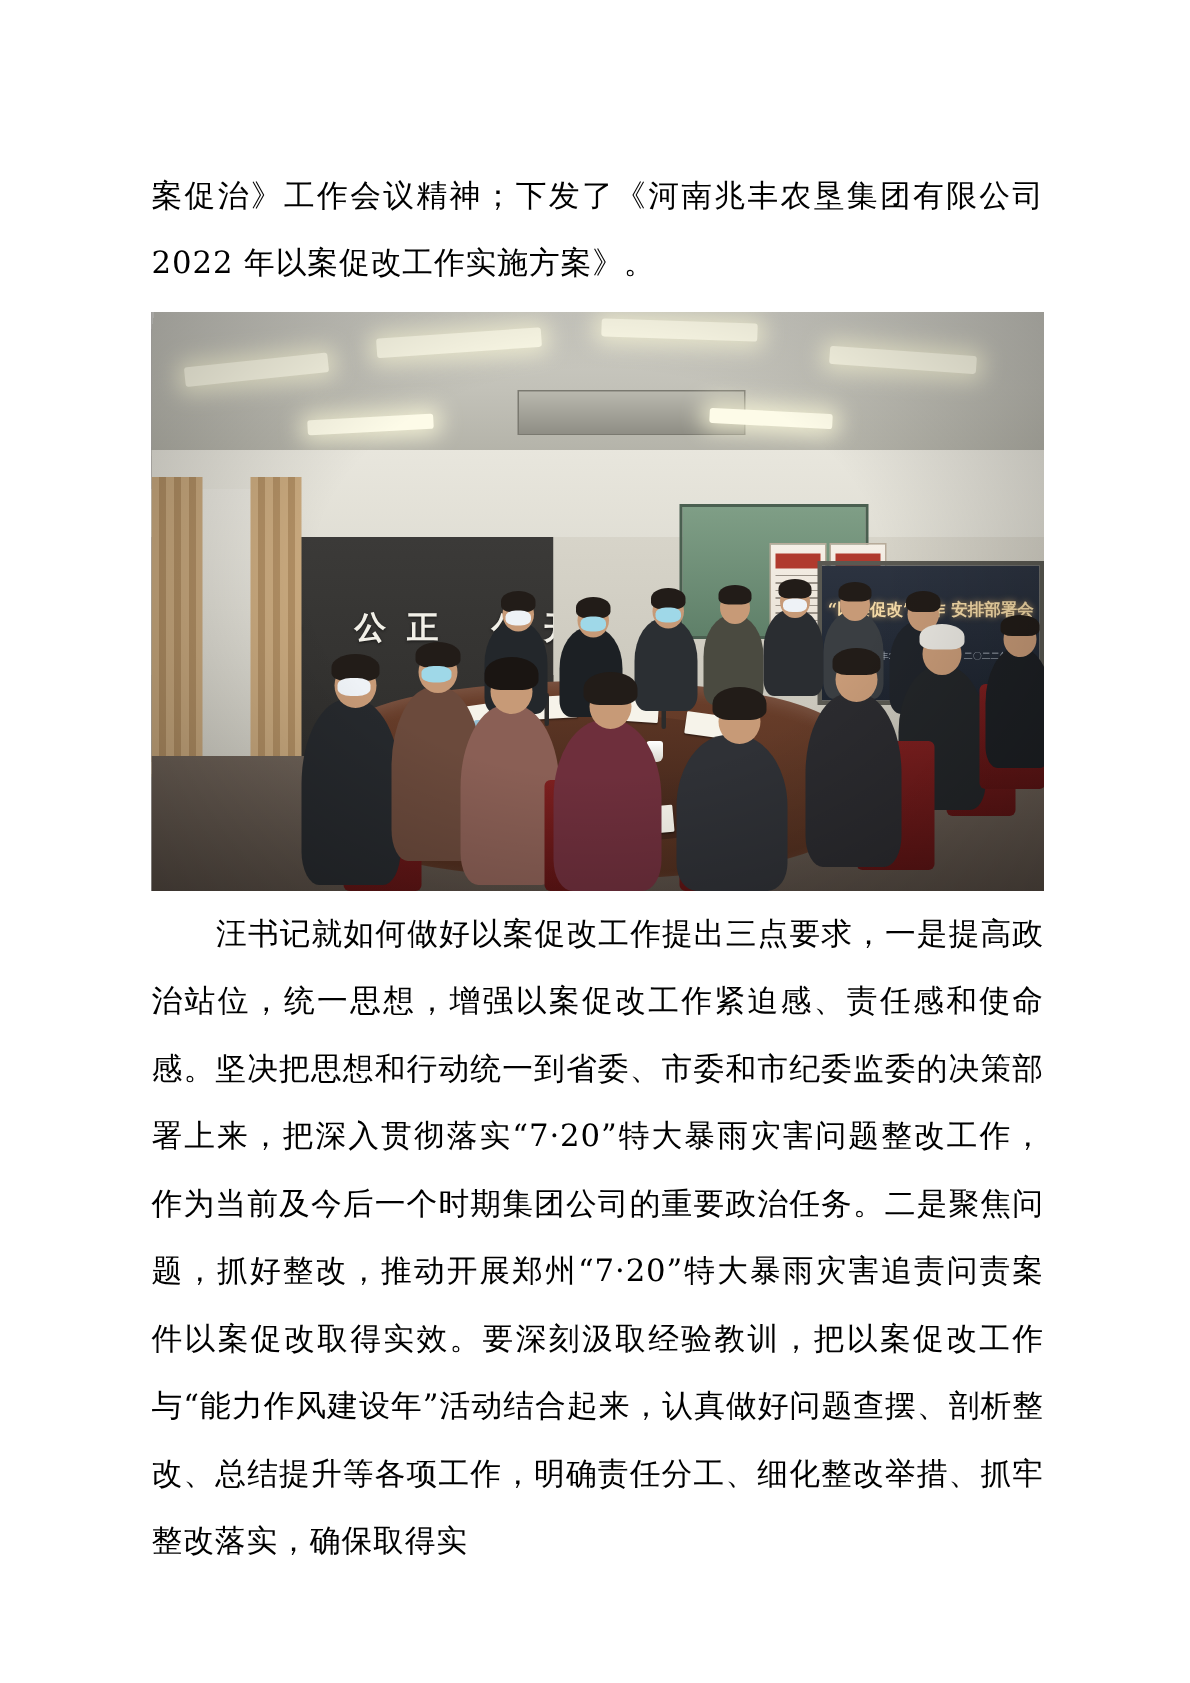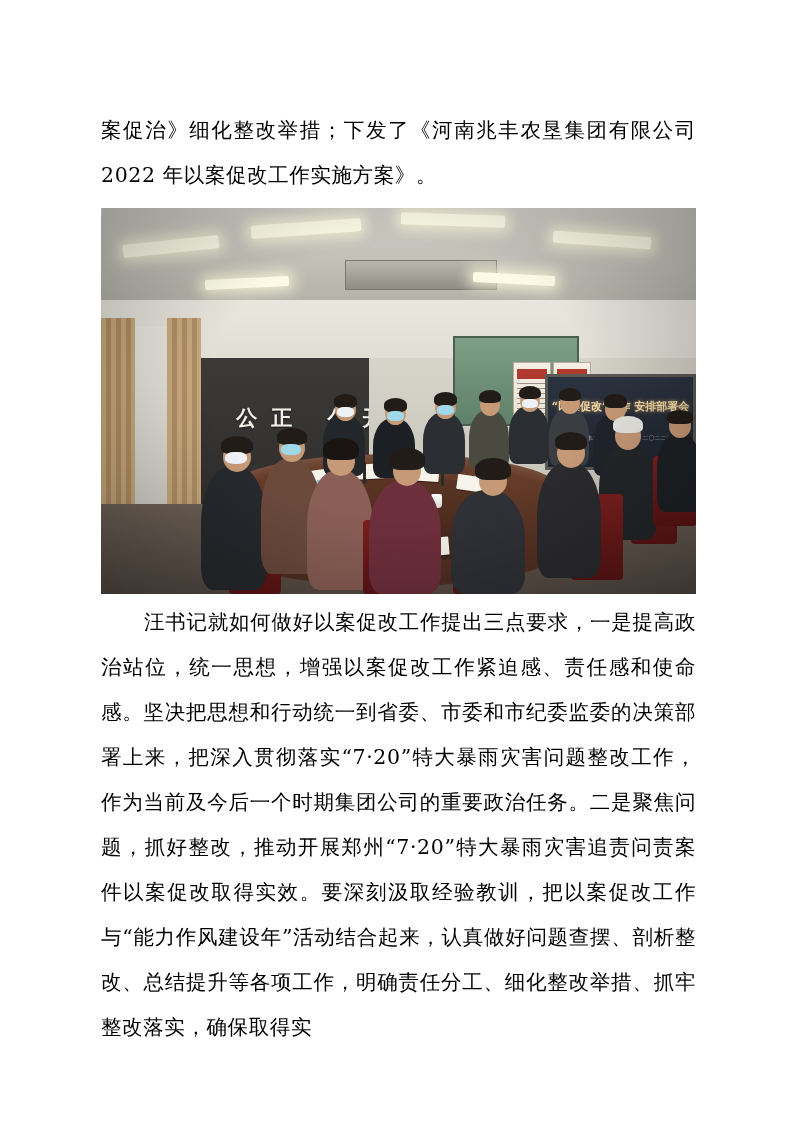--- a/index.html
+++ b/index.html
@@ -254,21 +254,21 @@
     background: radial-gradient(ellipse at 50% 45%, rgba(0,0,0,0) 45%, rgba(0,0,0,0.30) 100%);
     pointer-events: none;
   }
 </style>
 </head>
 <body>
 
 <div class="page">
   <div class="content">
 
-    <p class="para">案促治》细化整改举措；下发了《河南兆丰农垦集团有限公司2022 年以案促改工作实施方案》。</p>
+    <p class="para">案促治》工作会议精神；下发了《河南兆丰农垦集团有限公司2022 年以案促改工作实施方案》。</p>
 
     <div class="photo-wrap">
       <div class="photo">
 
         <div class="ceiling">
           <div class="ac-vent"></div>
         </div>
         <div class="light l1"></div>
         <div class="light l2"></div>
         <div class="light l3"></div>

